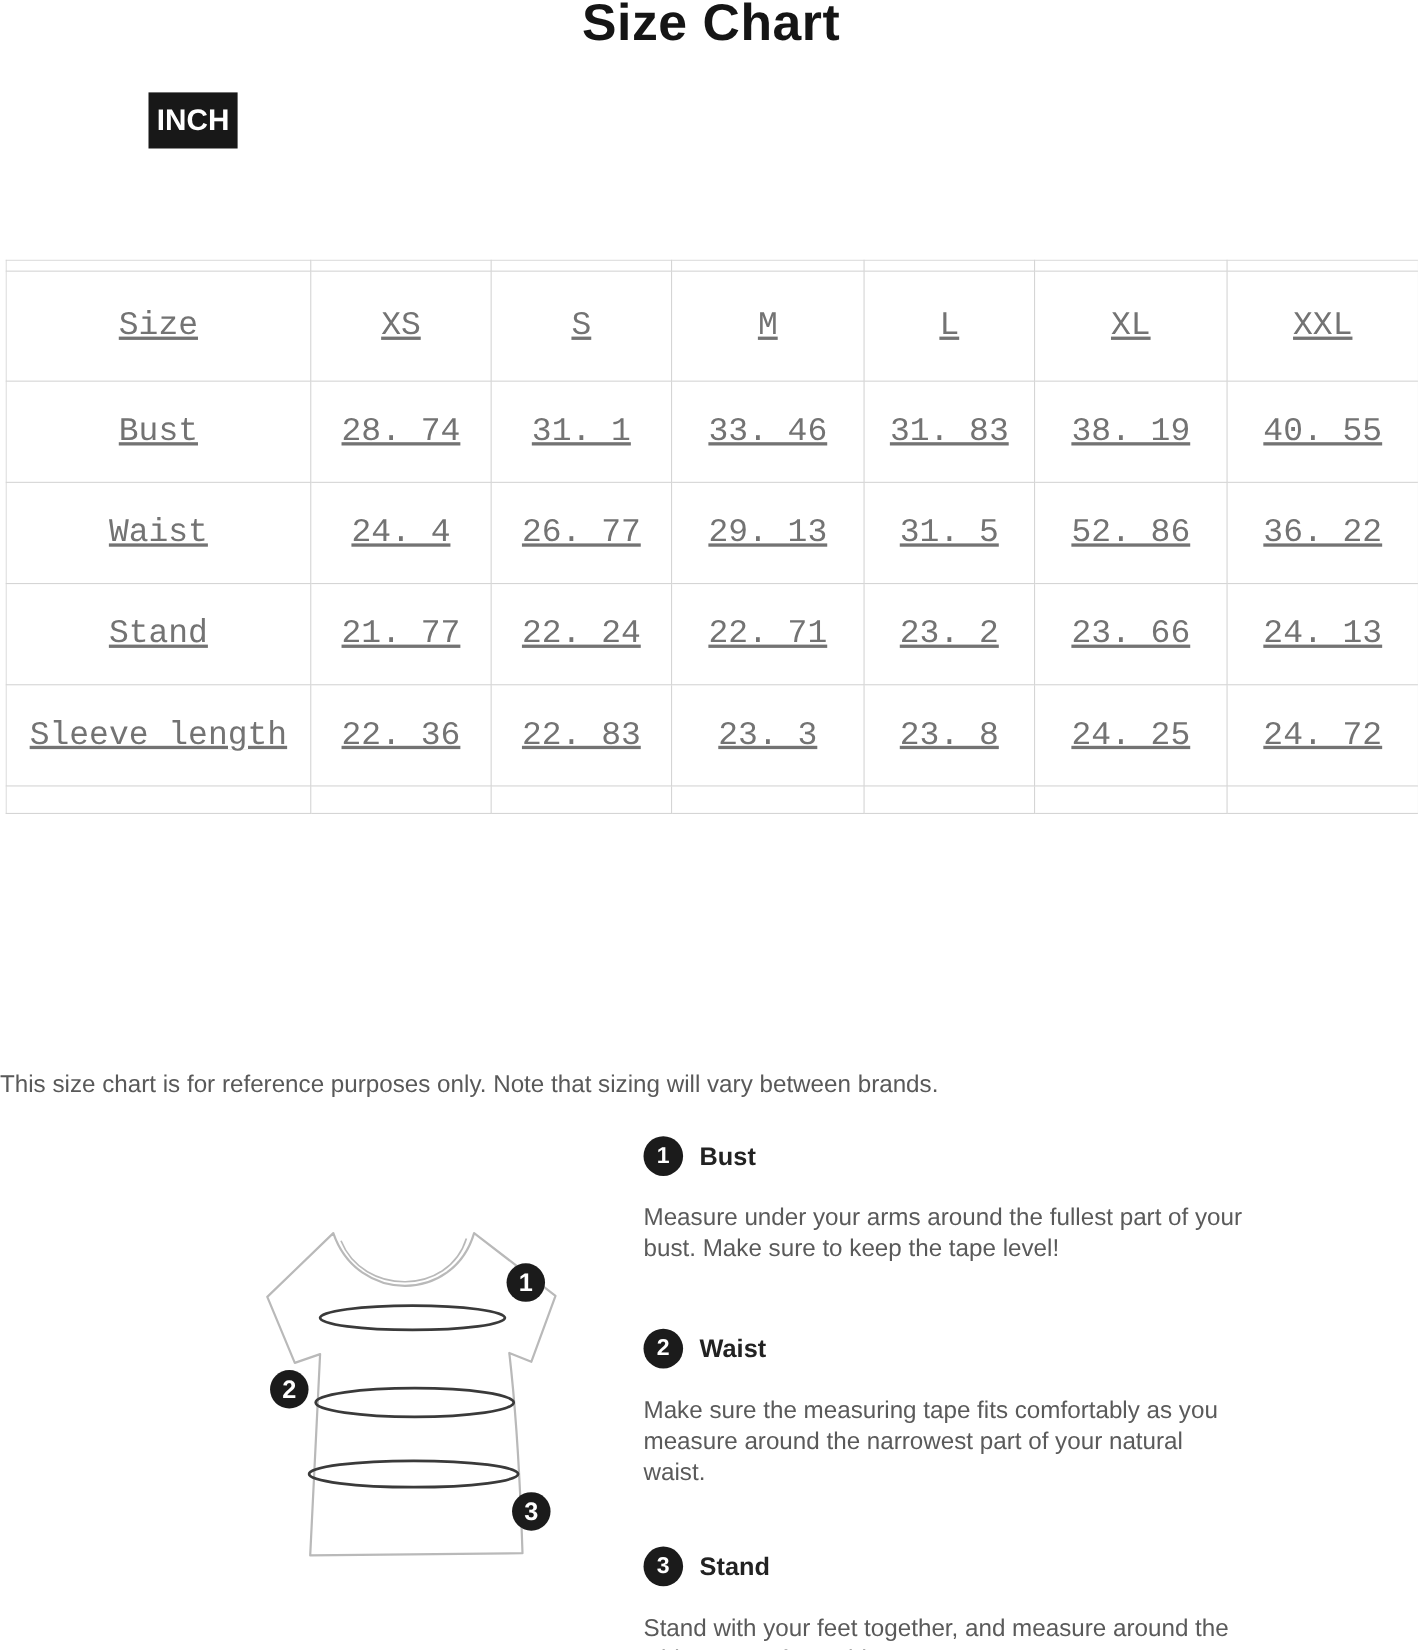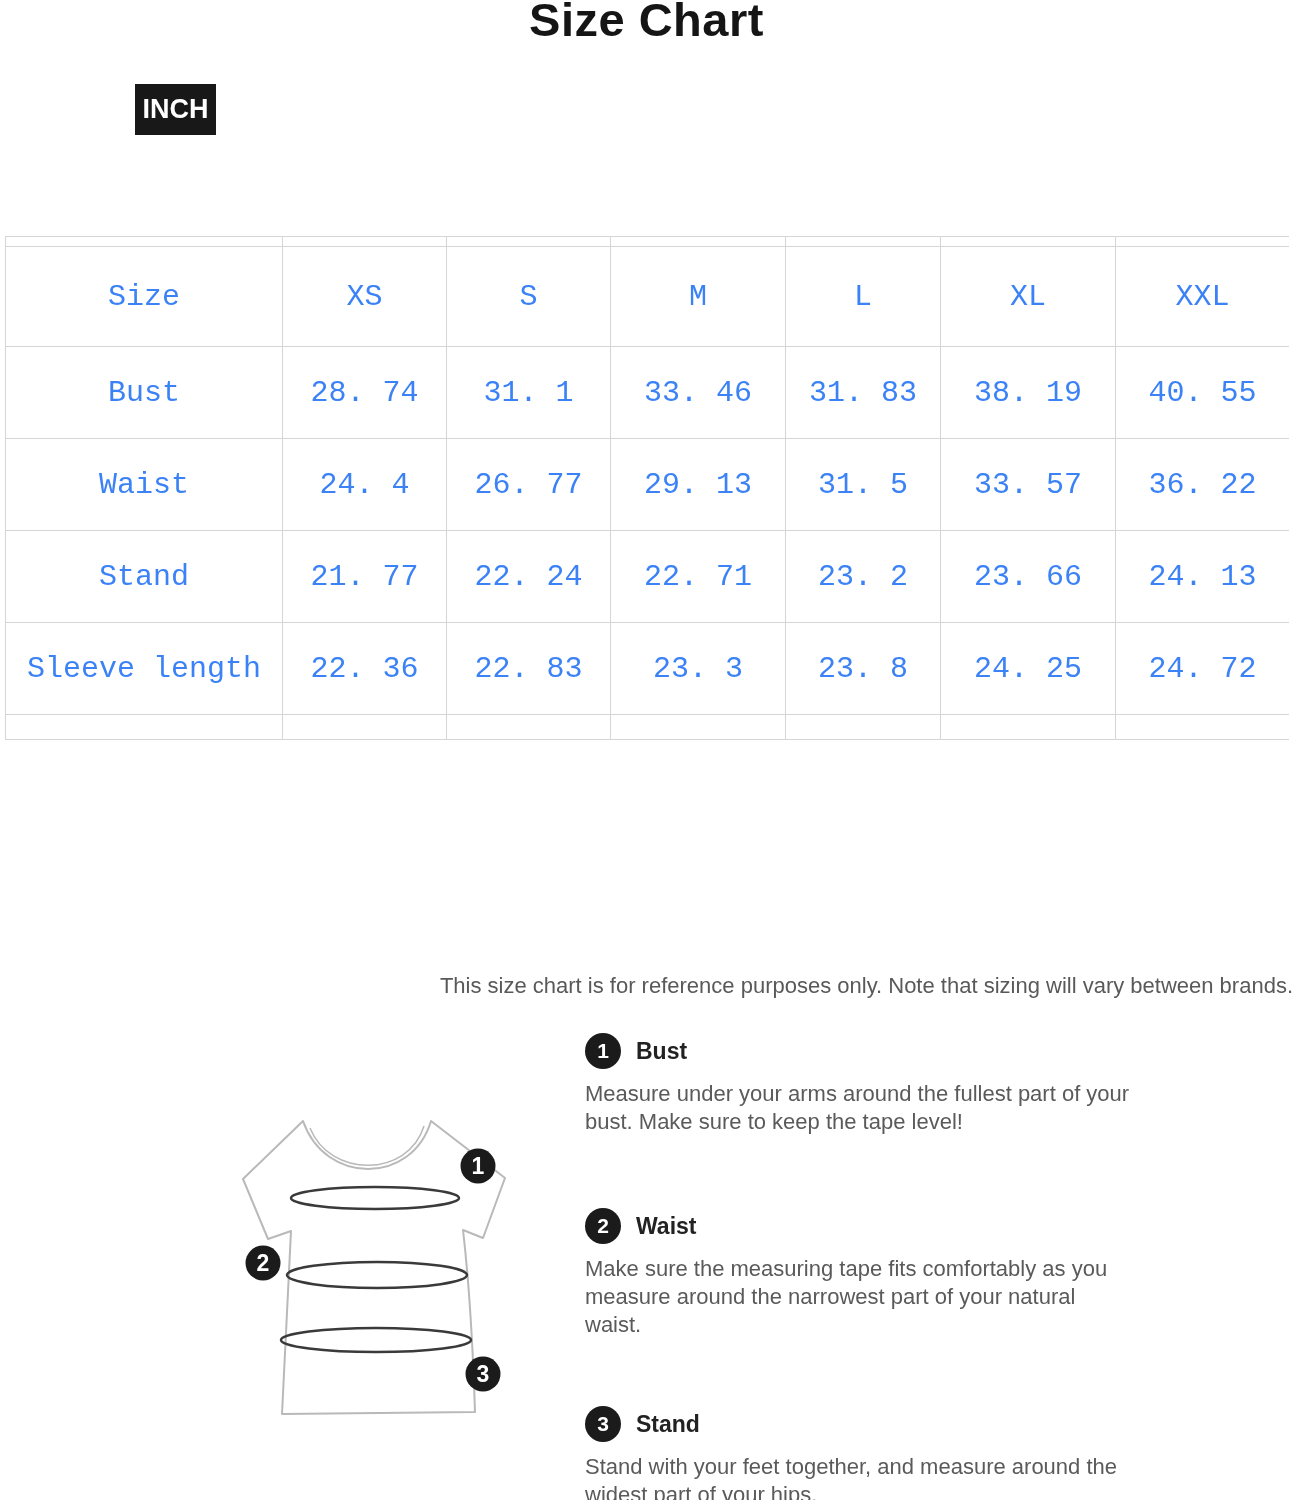--- a/index.html
+++ b/index.html
@@ -18,50 +18,50 @@
     background:#181818; color:#ffffff; display:flex; align-items:center;
     justify-content:center; font-size:27px; font-weight:bold;text-align:right;
   }
 
   .table-wrap {
     position:absolute; left:5px; top:236px; width:1284px; height:578px;
     overflow:hidden;
   }
   table.size-table {
     border-collapse:collapse; width:1284px; table-layout:fixed;
-    font-family:"Liberation Mono","DejaVu Sans Mono",monospace; color:#3b82f6;
+    font-family:"Liberation Mono","DejaVu Sans Mono",monospace; color:#737373;text-decoration:underline;
   }
   .size-table td, .size-table th {
     border:1px solid #d5d5d5; text-align:center; vertical-align:middle;
     font-weight:normal; font-size:30px; padding:0; background:#fff;
     overflow:hidden; white-space:nowrap;
   }
   tr.spacer-top  > * { height:9px; }
   tr.header-row  > * { height:99px; }
   tr.data-row    > * { height:91px; }
   tr.spacer-bottom > * { height:24px; }
 
   .disclaimer {
-    position:absolute; top:973px; left:0; width:100%; text-align:right;
+    position:absolute; top:973px; left:0; width:100%; text-align:left;
     font-size:22px; color:#595959;
   }
 
   .guide-item { position:absolute; left:585px; width:560px; }
   #guide-1 { top:1033px; }
   #guide-2 { top:1208px; }
   #guide-3 { top:1406px; }
   .guide-head { display:flex; align-items:center; gap:15px; }
   .badge {
     width:36px; height:36px; border-radius:50%; background:#1b1b1b; color:#fff;
     display:flex; align-items:center; justify-content:center;
     font-size:21px; font-weight:bold; flex:0 0 36px;
   }
   .guide-title { font-size:23px; font-weight:bold; color:#222222; }
   .guide-desc {
-    margin:11px 0 0 0; font-size:22px; line-height:28px; color:#5a5a5a;
+    margin:24px 0 0 0; font-size:22px; line-height:28px; color:#5a5a5a;
     max-width:548px;
   }
 
   .tee-figure { position:absolute; left:190px; top:1090px; width:360px; height:350px; }
   .tee-outline { fill:#ffffff; stroke:#b9b9b9; stroke-width:2; stroke-linejoin:round; }
   .collar      { fill:none; stroke:#b9b9b9; stroke-width:1.5; }
   .measure     { fill:none; stroke:#3a3a3a; stroke-width:2.5; }
   .svg-badge   { fill:#1b1b1b; }
   .svg-badge-num {
     fill:#ffffff; font-family:"Liberation Sans",sans-serif; font-weight:bold;
@@ -113,21 +113,21 @@
       <td>31. 83</td>
       <td>38. 19</td>
       <td>40. 55</td>
     </tr>
     <tr class="data-row">
       <td>Waist</td>
       <td>24. 4</td>
       <td>26. 77</td>
       <td>29. 13</td>
       <td>31. 5</td>
-      <td>33. 57</td>
+      <td>52. 86</td>
       <td>36. 22</td>
     </tr>
     <tr class="data-row">
       <td>Stand</td>
       <td>21. 77</td>
       <td>22. 24</td>
       <td>22. 71</td>
       <td>23. 2</td>
       <td>23. 66</td>
       <td>24. 13</td>

